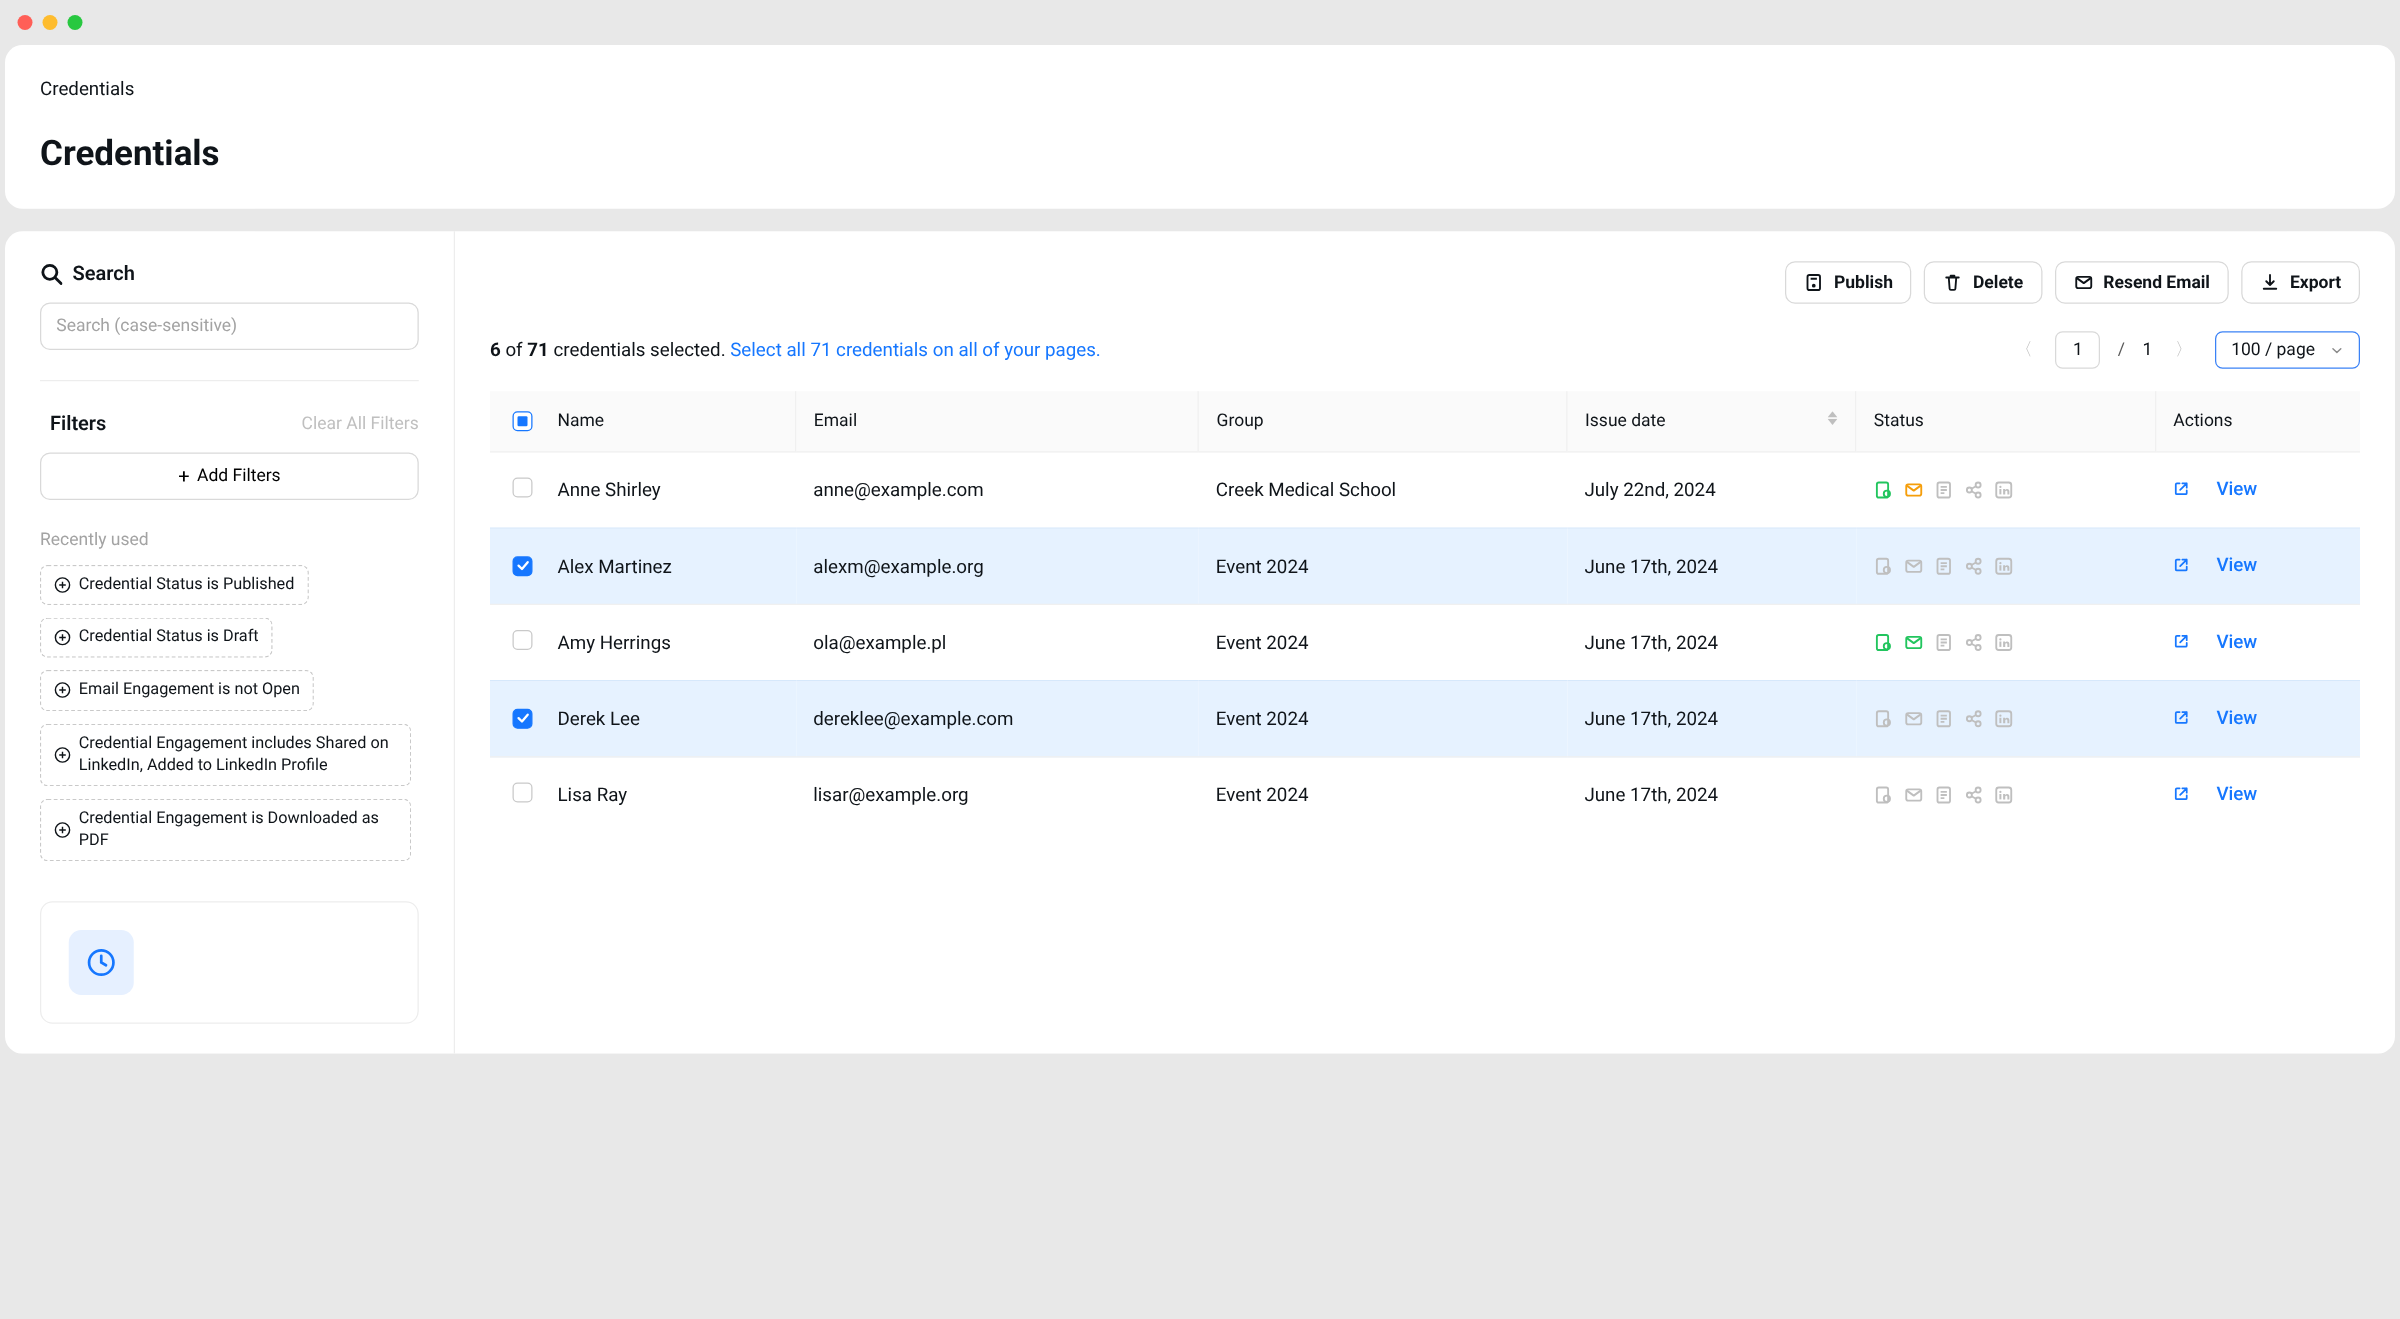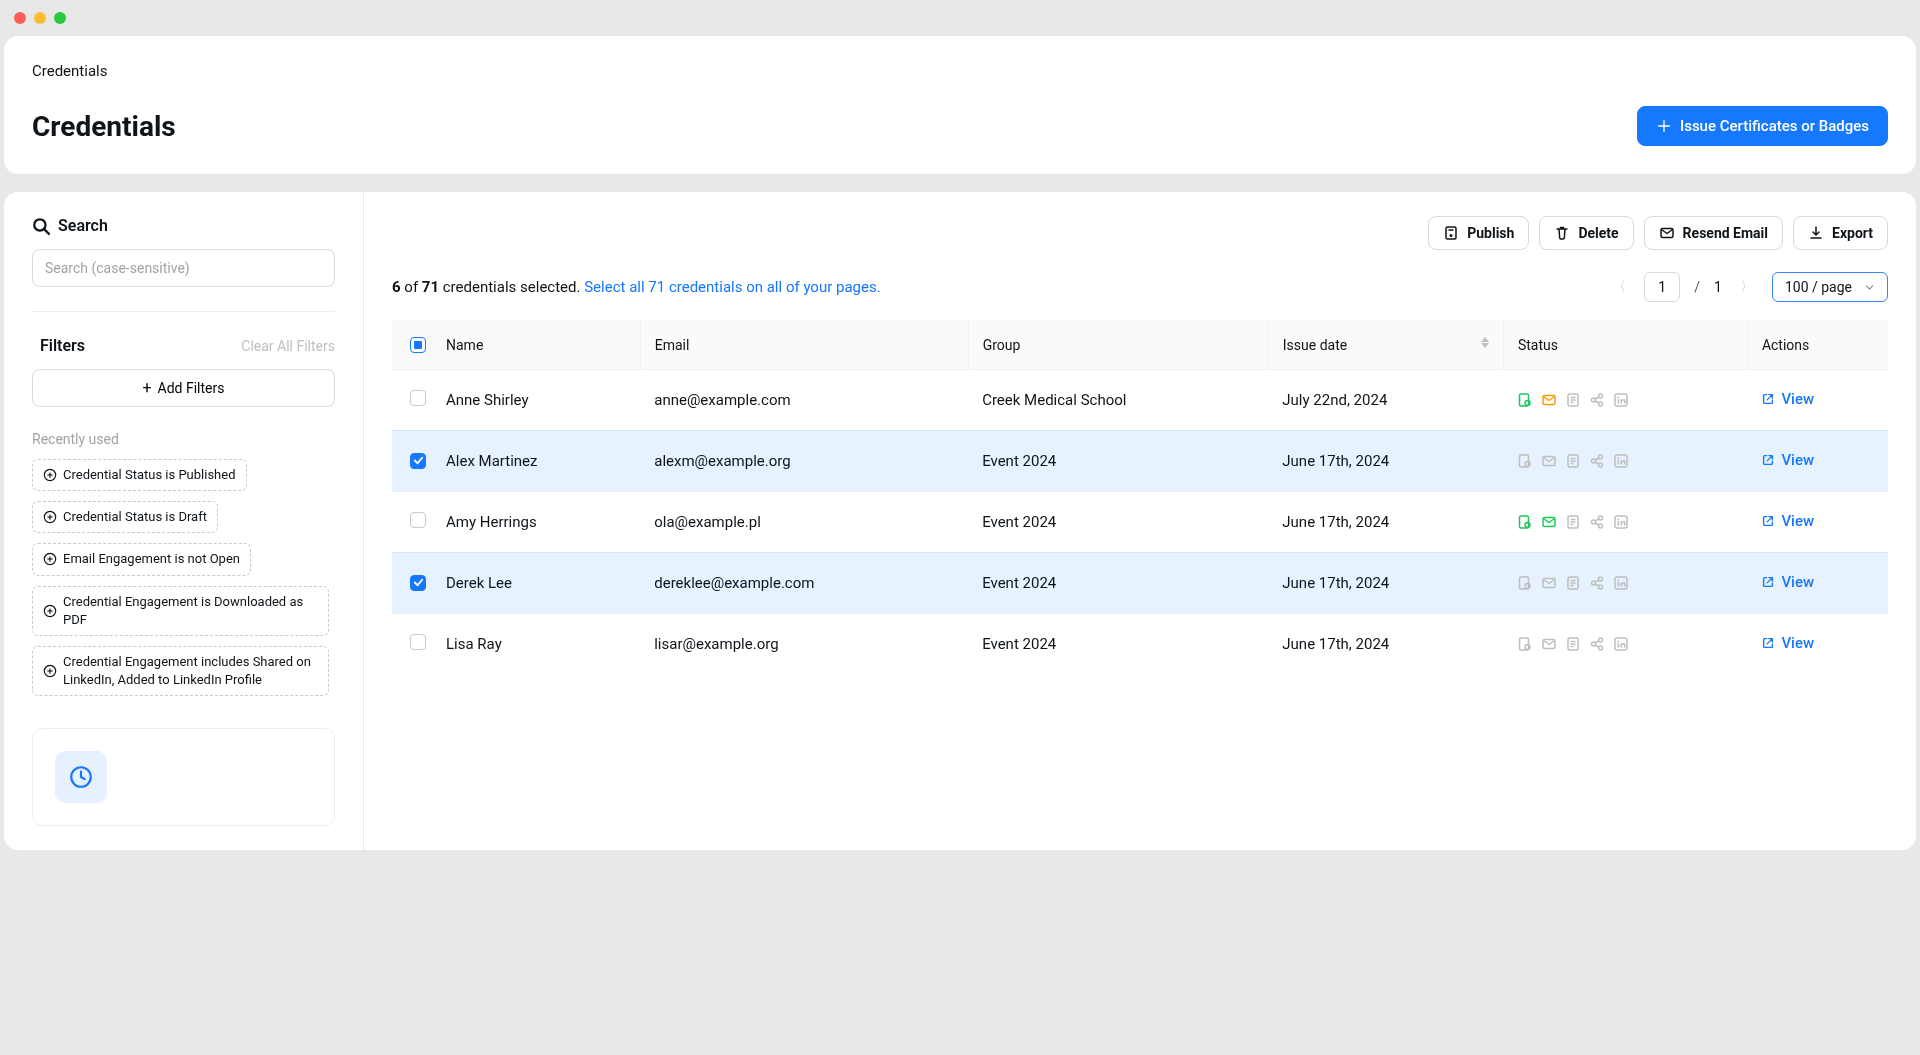--- a/index.html
+++ b/index.html
@@ -74,21 +74,21 @@
   .cbx.checked { background: #1677ff; border-color: #1677ff; }
   .cbx.checked svg { width: 11px; height: 11px; }
   
   .status-icons { display: flex; gap: 8px; align-items: center; }
   .sicon { width: 16px; height: 16px; display: inline-flex; }
   .sicon svg { width: 16px; height: 16px; }
   .c-gray { color: #bfbfbf; }
   .c-green { color: #22c55e; }
   .c-orange { color: #f59e0b; }
   
-  .view-link { color: #1677ff; display: inline-flex; align-items: center; gap: 6px; font-weight: 500; cursor: pointer; }
+  .view-link { color: #1677ff; display: inline-flex; align-items: center; gap: 21px; font-weight: 500; cursor: pointer; }
   .view-link svg { width: 14px; height: 14px; }
   
   .sort-icon { display: inline-flex; flex-direction: column; vertical-align: middle; margin-left: auto; float: right; color: #bfbfbf; gap: 1px;}
   .col-divider { border-left: 1px solid #f0f0f0; }
   
   svg { display: block; }
 </style>
 </head>
 <body>
 
@@ -167,28 +167,20 @@
 <div class="titlebar">
   <div class="dot red"></div>
   <div class="dot yellow"></div>
   <div class="dot green"></div>
 </div>
 
 <div class="card header-card">
   <div class="breadcrumb">Credentials</div>
   <div class="header-row">
     <h1 class="page-title">Credentials</h1>
-    <button class="btn primary">
-      <span class="ico">
-          <svg viewBox="0 0 18 18">
-            <use href="#i-plus"></use>
-          </svg>
-        </span>
-      <span>Issue Certificates or Badges</span>
-    </button>
   </div>
 </div>
 
 <div class="card main-card">
   <aside class="sidebar">
     <div class="section-head">
       <span class="ico">
           <svg viewBox="0 0 16 16">
             <use href="#i-search"></use>
           </svg>
@@ -237,28 +229,28 @@
               <use href="#i-plus-circle"></use>
             </svg>
           </span>
           <span>Email Engagement is not Open</span>
         </div><div class="chip">
           <span class="plus-circ">
             <svg viewBox="0 0 16 16">
               <use href="#i-plus-circle"></use>
             </svg>
           </span>
-          <span>Credential Engagement is Downloaded as PDF</span>
+          <span>Credential Engagement includes Shared on LinkedIn, Added to LinkedIn Profile</span>
         </div><div class="chip">
           <span class="plus-circ">
             <svg viewBox="0 0 16 16">
               <use href="#i-plus-circle"></use>
             </svg>
           </span>
-          <span>Credential Engagement includes Shared on LinkedIn, Added to LinkedIn Profile</span>
+          <span>Credential Engagement is Downloaded as PDF</span>
         </div></div>
     
     <div class="clock-tile">
       <div class="clock-box">
         <svg viewBox="0 0 24 24" width="26" height="26" style="color:#1677ff">
             <use href="#i-clock"></use>
           </svg>
       </div>
     </div>
   </aside>

